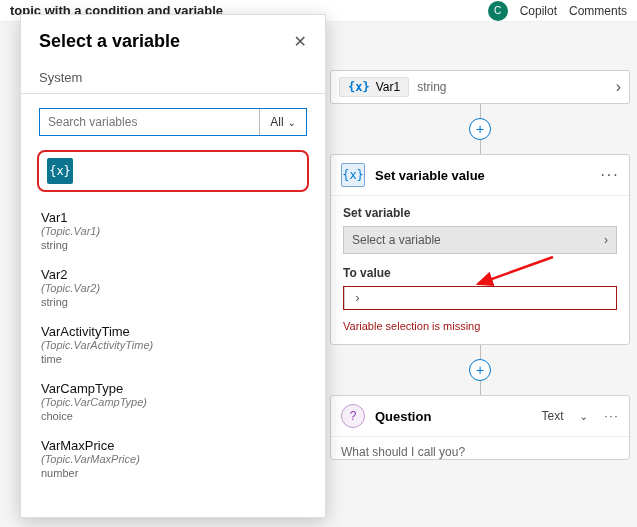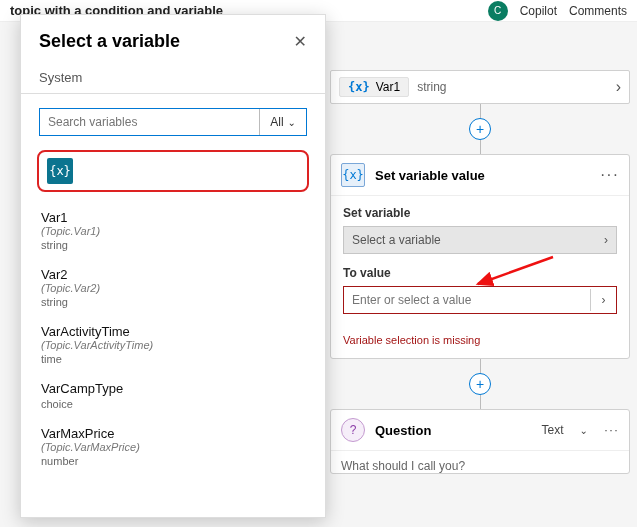--- a/index.html
+++ b/index.html
@@ -25,21 +25,21 @@
   .set-card .head { display:flex; align-items:center; gap:10px; padding:8px 10px; border-bottom:1px solid #eee; }
   .head-icon { width:24px; height:24px; border:1px solid #7aa7d8; background:#e6f0fa; color:#0078d4; display:flex; align-items:center; justify-content:center; font-family:monospace; font-size:12px; border-radius:2px;}
   .head-title { font-weight:600; font-size:13px; }
   .more { margin-left:auto; font-size:16px; color:#555; letter-spacing:1px; cursor:pointer; }
   .set-body { padding:10px 12px 12px; }
   .field-label { font-size:12px; font-weight:700; color:#333; margin-bottom:6px; display:block;}
   .select-box { display:flex; align-items:center; justify-content:space-between; border:1px solid #c6c6c6; background:#e6e6e6; padding:6px 8px; font-size:12px; color:#555; cursor:pointer; }
   .tovalue-box { display:flex; align-items:center; border:1px solid #a31515; margin-top:4px;}
   .tovalue-box input { flex:1; border:none; padding:6px 8px; font-size:12px; color:#777; outline:none; background:#fff;}
   .tovalue-box .arrow-btn { width:26px; border-left:1px solid #ccc; color:#555; text-align:center; font-size:12px; padding:4px 0; cursor:pointer;}
-  .error-text { color:#a31515; font-size:11px; margin-top:20px; }
+  .error-text { color:#a31515; font-size:11px; margin-top:10px; }
 
   .q-card { background:#fff; border:1px solid #d0d0d0; border-radius:3px; }
   .q-card .head { display:flex; align-items:center; gap:10px; padding:8px 10px; border-bottom:1px solid #eee;}
   .q-icon { width:24px; height:24px; border-radius:50%; border:1px solid #c49ad0; background:#f6eef9; color:#8b3ca8; display:flex; align-items:center; justify-content:center; font-size:12px;}
   .q-card .head .rt { margin-left:auto; display:flex; gap:16px; align-items:center; font-size:12px; color:#444;text-align:center; }
   .q-body { padding:8px 10px 0; color:#666; font-size:12px;}
 
   
   .popover { position:absolute; top:14px; left:20px; width:306px; background:#fff; box-shadow:0 4px 18px rgba(0,0,0,.2); border:1px solid #ddd; z-index:10; display:flex; flex-direction:column; height:504px; overflow:hidden;}
   .pop-head { display:flex; align-items:center; justify-content:space-between; padding:16px 18px 10px;}
@@ -102,21 +102,20 @@
       <div class="more">···</div>
     </div>
     <div class="set-body">
       <span class="field-label">Set variable</span>
       <div class="select-box">
         <span>Select a variable</span>
         <span>›</span>
       </div>
       <span class="field-label" style="margin-top:12px;">To value</span>
       <div class="tovalue-box">
-        <input type="text" placeholder="Enter or select a value" style="">
         <div class="arrow-btn">›</div>
       </div>
       <div class="error-text">Variable selection is missing</div>
     </div>
   </div>
 
   <div class="vline"></div>
   <div class="connector">
       <div class="plus-btn">+</div>
     </div>
@@ -174,20 +173,21 @@
         <div class="var-path">(Topic.Var2)</div>
         <div class="var-type">string</div>
       </div>
       <div class="var-item">
         <div class="var-name">VarActivityTime</div>
         <div class="var-path">(Topic.VarActivityTime)</div>
         <div class="var-type">time</div>
       </div>
       <div class="var-item">
         <div class="var-name">VarCampType</div>
+        <div class="var-path">(Topic.VarCampType)</div>
         <div class="var-type">choice</div>
       </div>
       <div class="var-item">
         <div class="var-name">VarMaxPrice</div>
         <div class="var-path">(Topic.VarMaxPrice)</div>
         <div class="var-type">number</div>
       </div>
     </div>
 </div>
 

